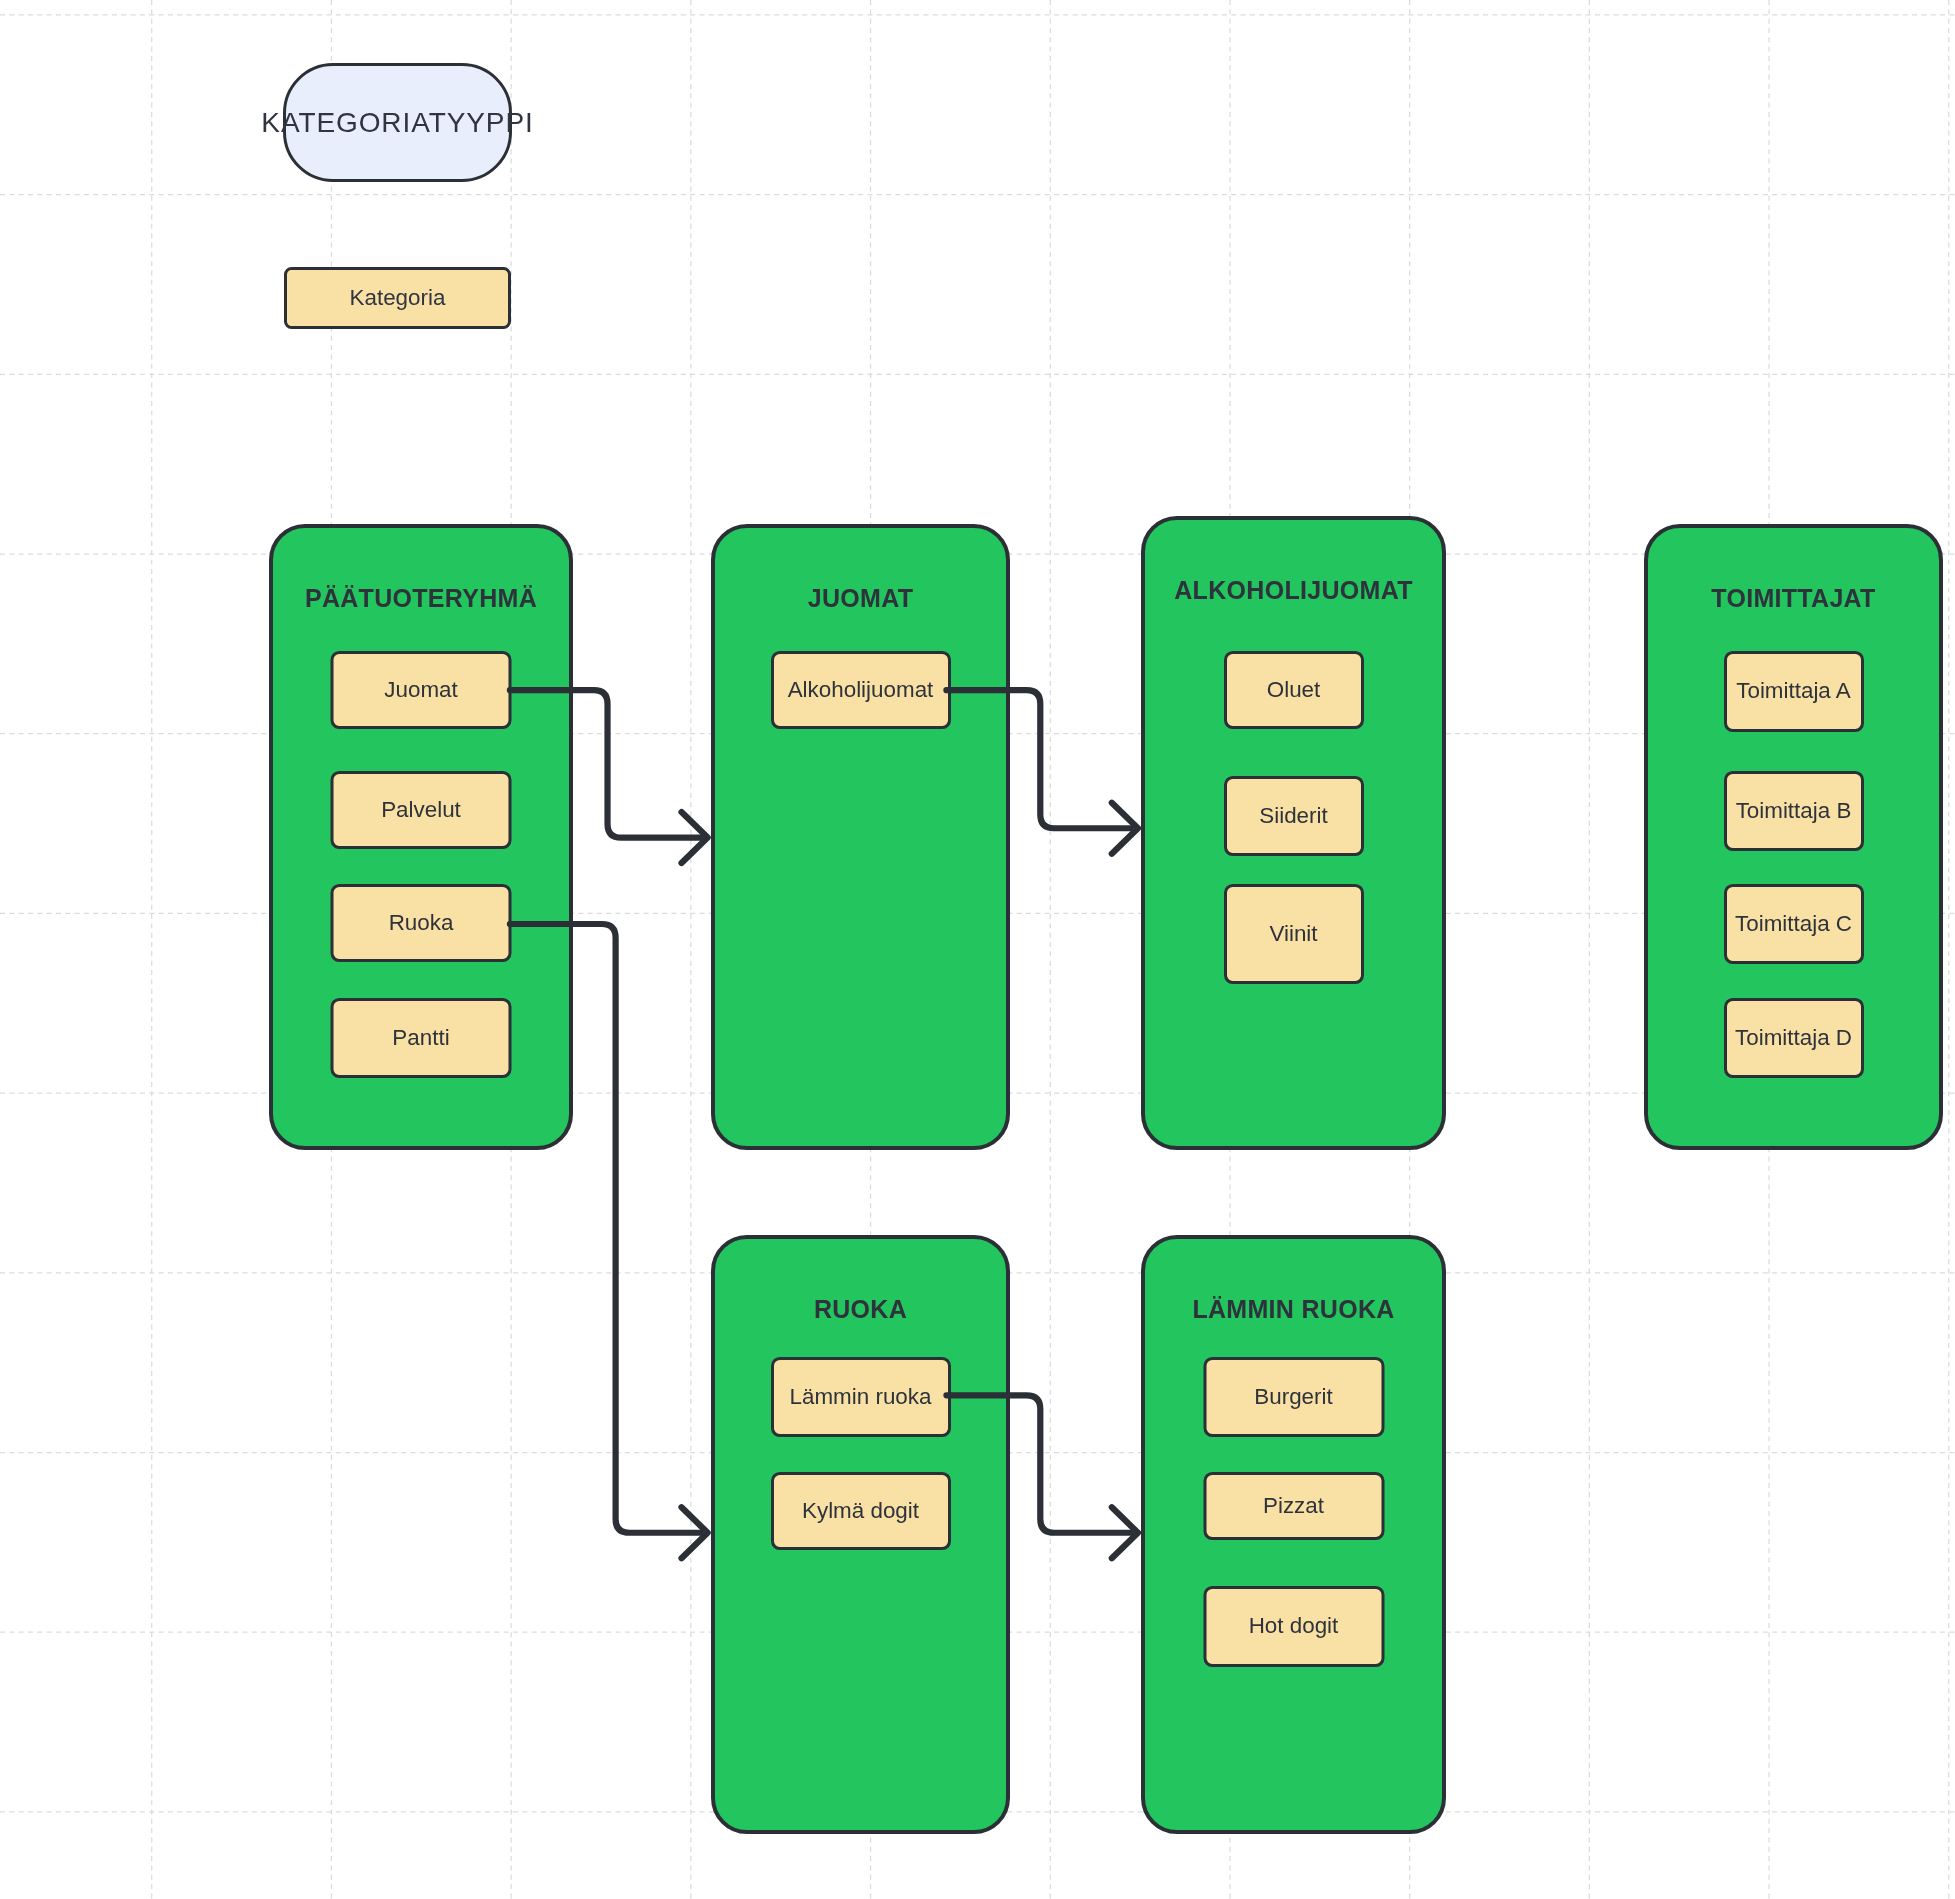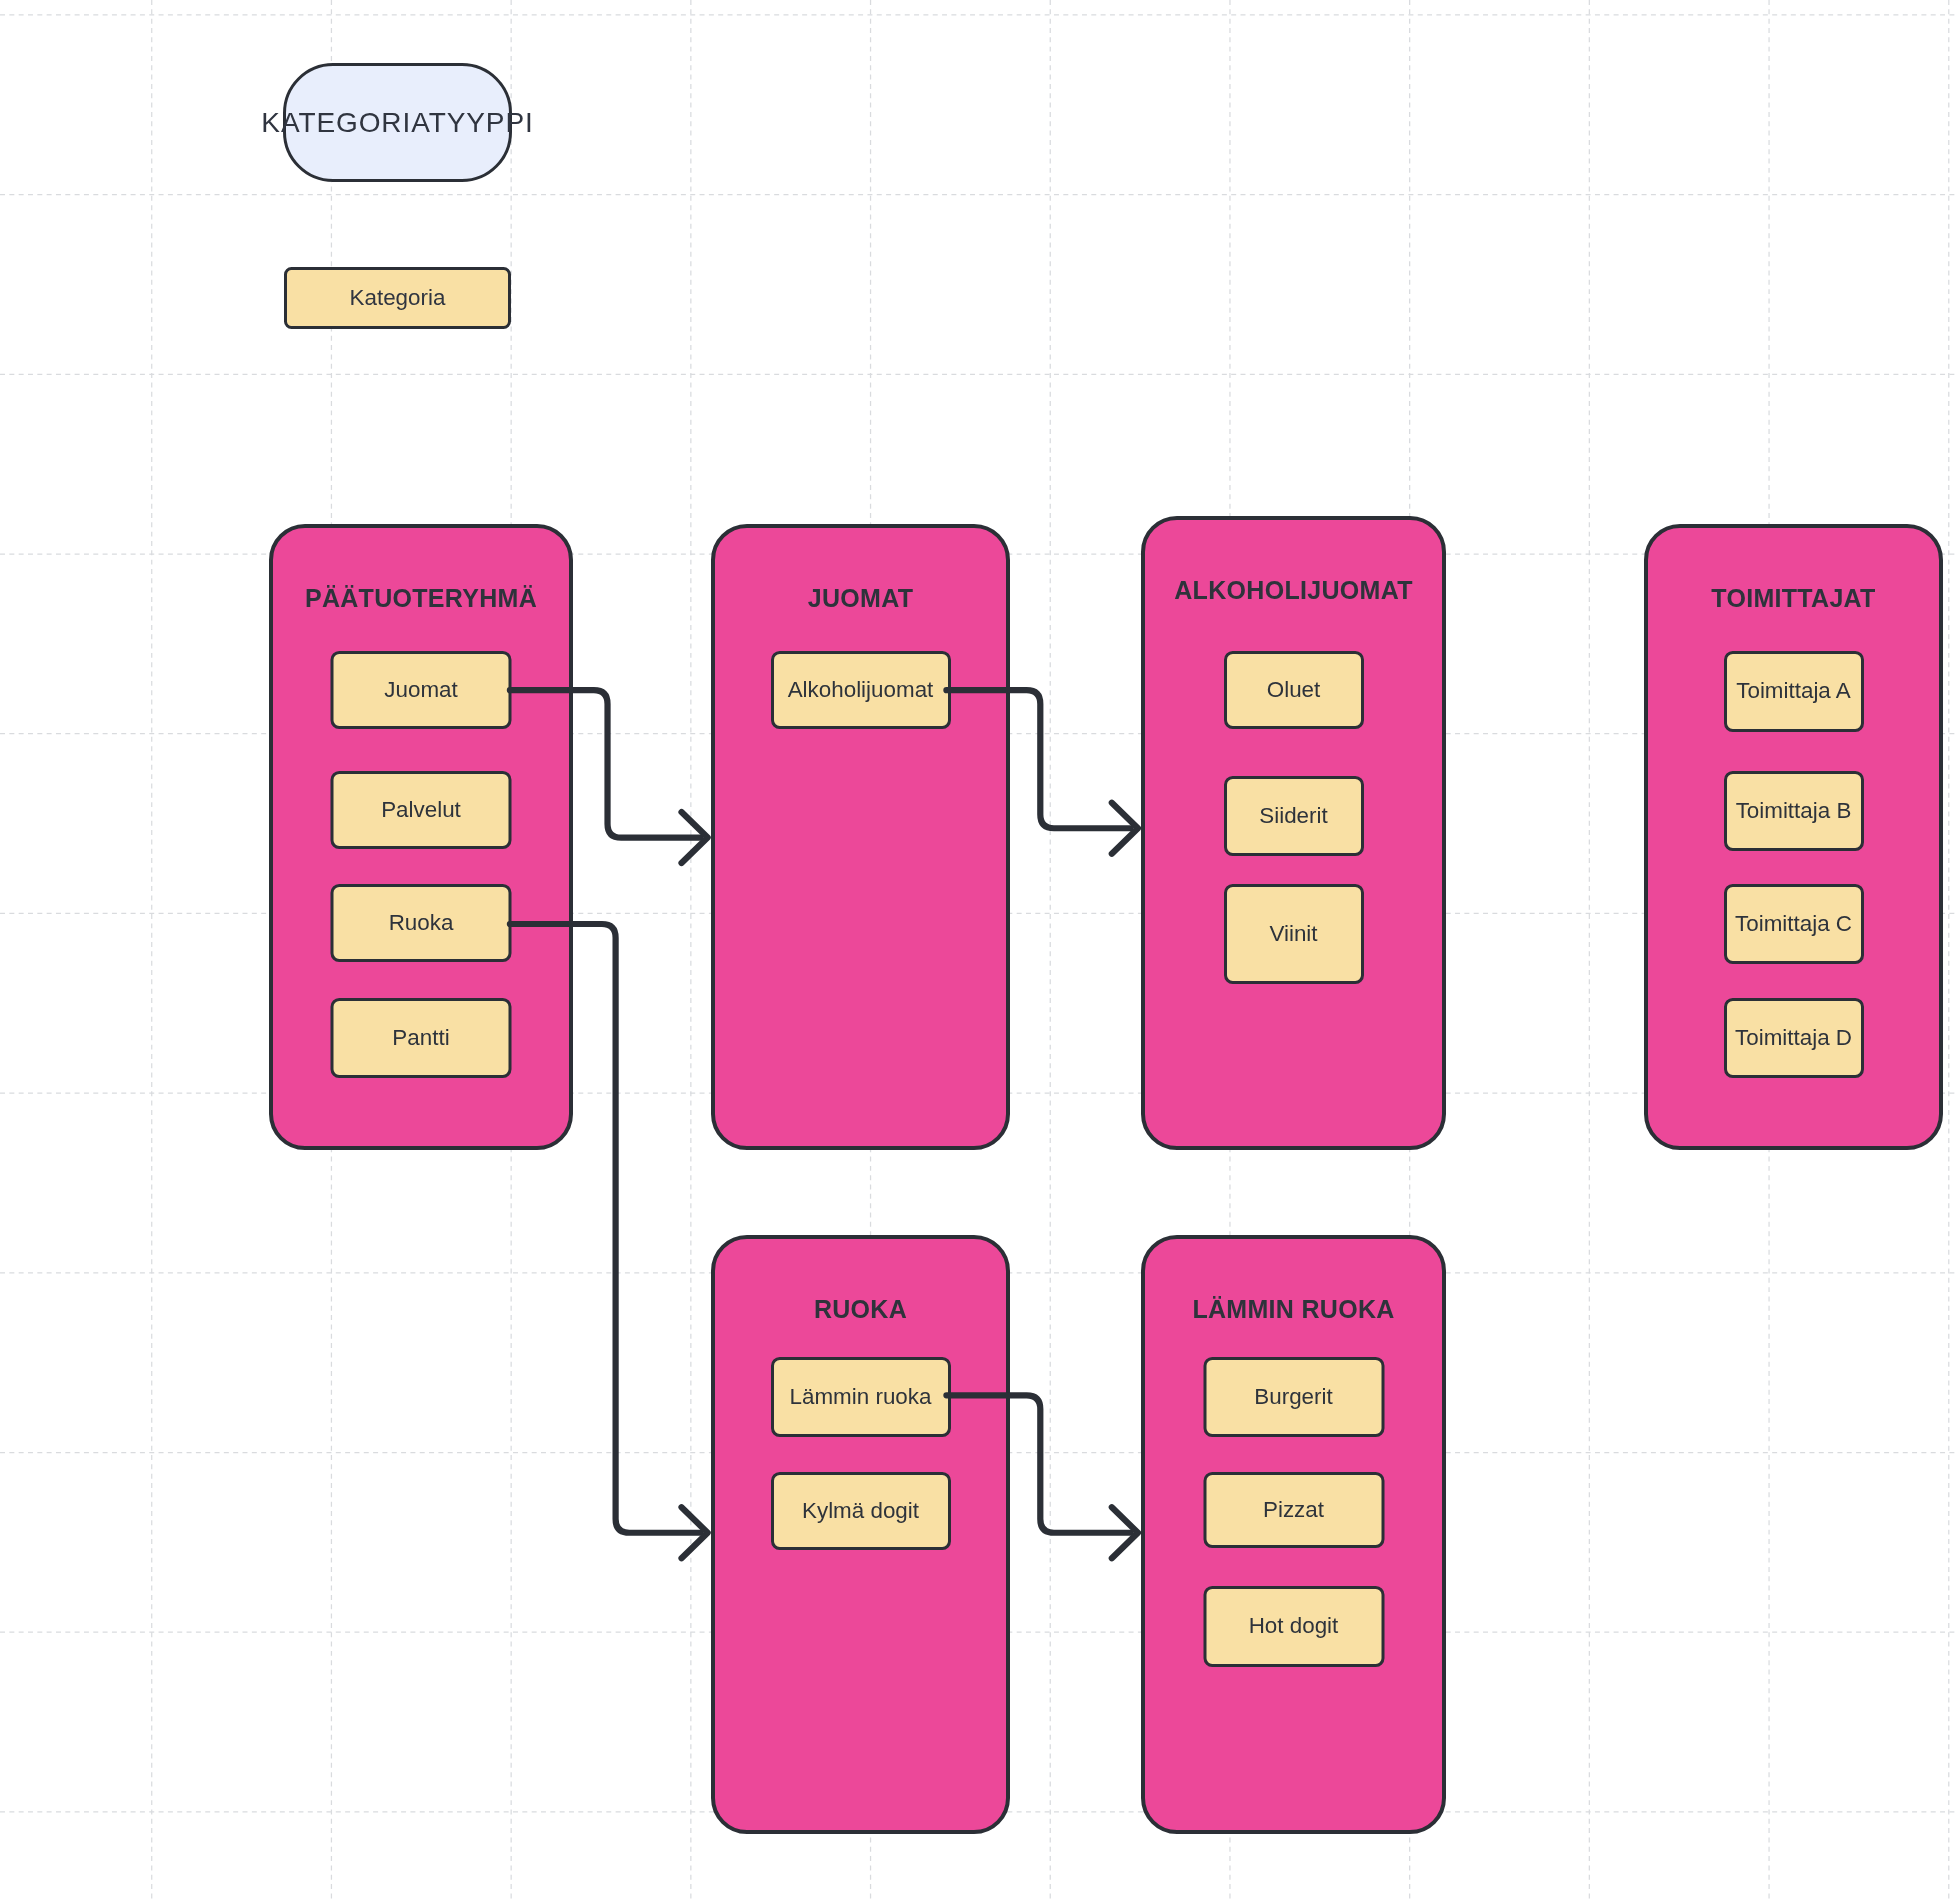--- a/index.html
+++ b/index.html
@@ -24,21 +24,21 @@
   .legend-cat{
     position:absolute;left:284px;top:267px;width:227px;height:62px;
     box-sizing:border-box;background:#F9E0A4;border:3.1px solid #2B2F36;border-radius:7.5px;
     display:flex;align-items:center;justify-content:center;
     font-size:22.4px;z-index:2;
   }
 
   
   .group{
     position:absolute;box-sizing:border-box;
-    background:#ec4899;border:4.4px solid #2B2F36;border-radius:36px;
+    background:#22c55e;border:4.4px solid #2B2F36;border-radius:36px;
     z-index:1;
   }
   .group-title{
     position:absolute;left:0;right:0;top:32px;height:35px;
     display:flex;align-items:center;justify-content:center;
     font-size:25px;font-weight:700;letter-spacing:0.3px;color:#2E333B;
     white-space:nowrap;
   }
   .item{
     position:absolute;left:50%;transform:translateX(-50%);
@@ -114,21 +114,21 @@
 
 <section class="group" style="left:711px;top:1235px;width:299px;height:599px;">
   <h2 class="group-title">RUOKA</h2>
   <div class="item" style="top:118px;width:180px;height:80px;">Lämmin ruoka</div>
   <div class="item" style="top:233px;width:180px;height:78px;">Kylmä dogit</div>
 </section>
 
 <section class="group" style="left:1141px;top:1235px;width:305px;height:599px;">
   <h2 class="group-title">LÄMMIN RUOKA</h2>
   <div class="item" style="top:118px;width:181px;height:80px;">Burgerit</div>
-  <div class="item" style="top:233px;width:181px;height:76px;">Pizzat</div>
+  <div class="item" style="top:233px;width:181px;height:68px;">Pizzat</div>
   <div class="item" style="top:347px;width:181px;height:81px;">Hot dogit</div>
 </section>
 
 <svg class="layer arrow-layer" viewBox="0 0 3144 3054" xmlns="http://www.w3.org/2000/svg">
   <g fill="none" stroke="#2B2F36" stroke-width="10" stroke-linecap="round" stroke-linejoin="round">
     <g>
       <path d="M 820 1110 H 955 Q 977 1110 977 1132 V 1325 Q 977 1347 999 1347 H 1126"></path>
       <polyline points="1096,1306 1138,1347 1096,1388"></polyline>
     </g>
     <g>

